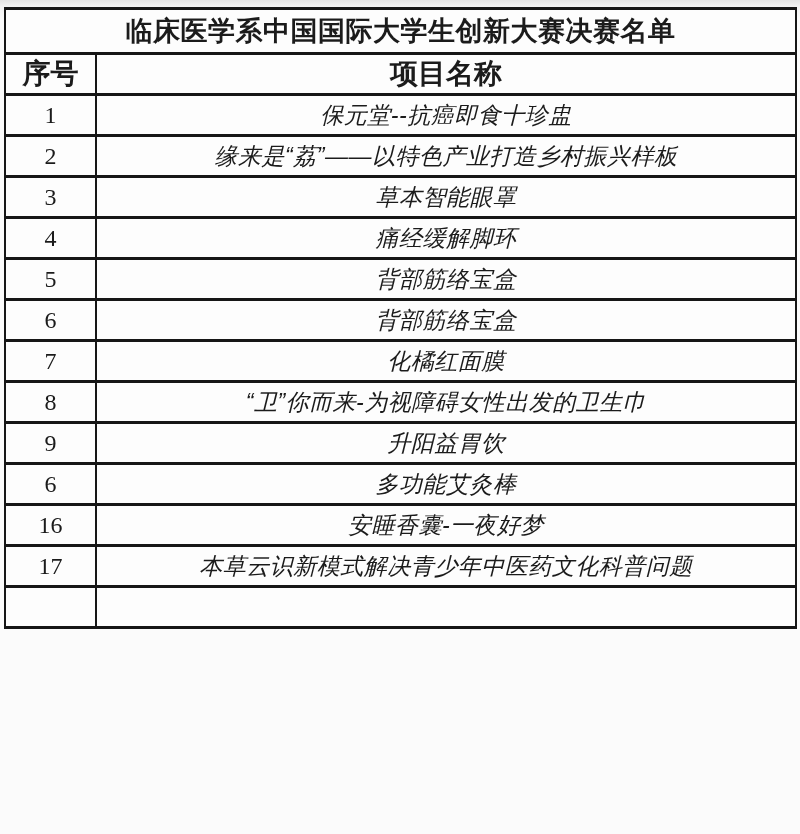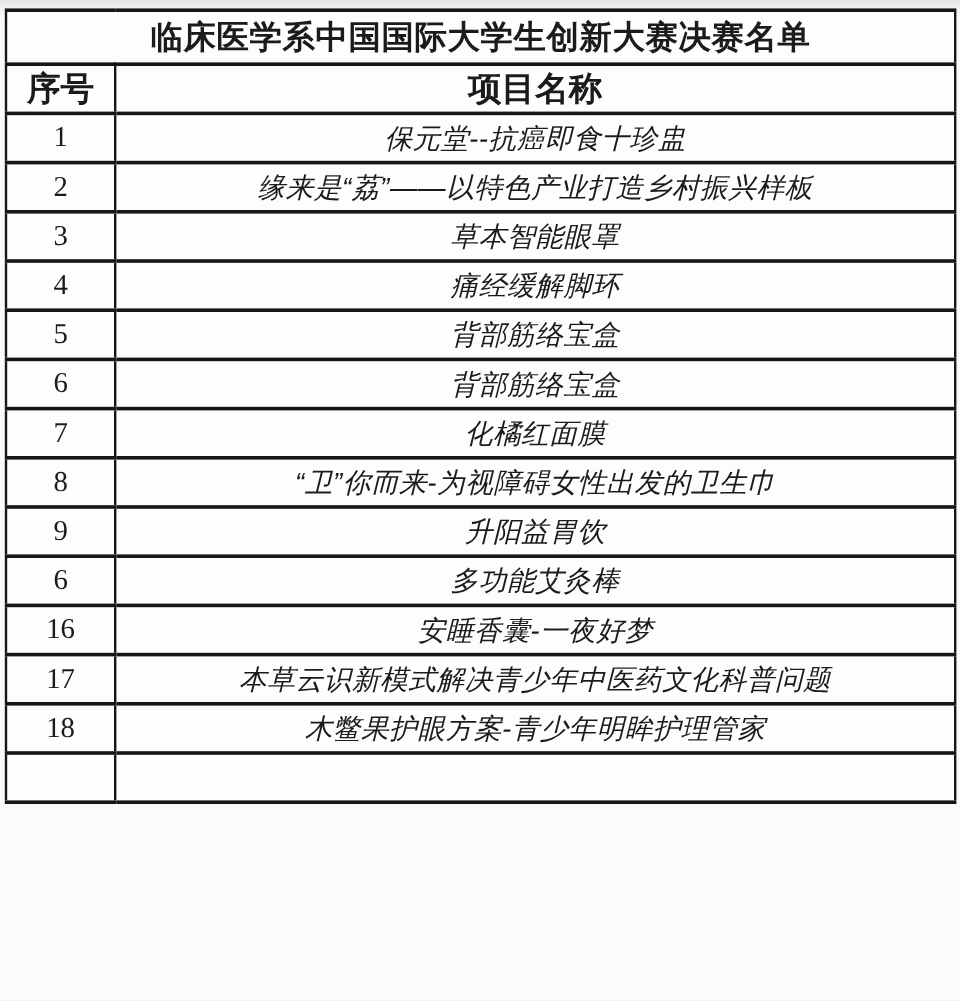--- a/index.html
+++ b/index.html
@@ -135,24 +135,20 @@
     <td class="num-cell">16</td>
     <td class="name-cell">安睡香囊-一夜好梦</td>
   </tr>
 
 
   <tr class="data-row">
     <td class="num-cell">17</td>
     <td class="name-cell">本草云识新模式解决青少年中医药文化科普问题</td>
   </tr>
 
-  <tr class="data-row">
-    <td class="num-cell">18</td>
-    <td class="name-cell">木鳖果护眼方案-青少年明眸护理管家</td>
-  </tr>
 </tbody>
     <tbody>
       <tr class="partial-row">
         <td></td>
         <td></td>
       </tr>
     </tbody>
   </table>
 </div>
 

